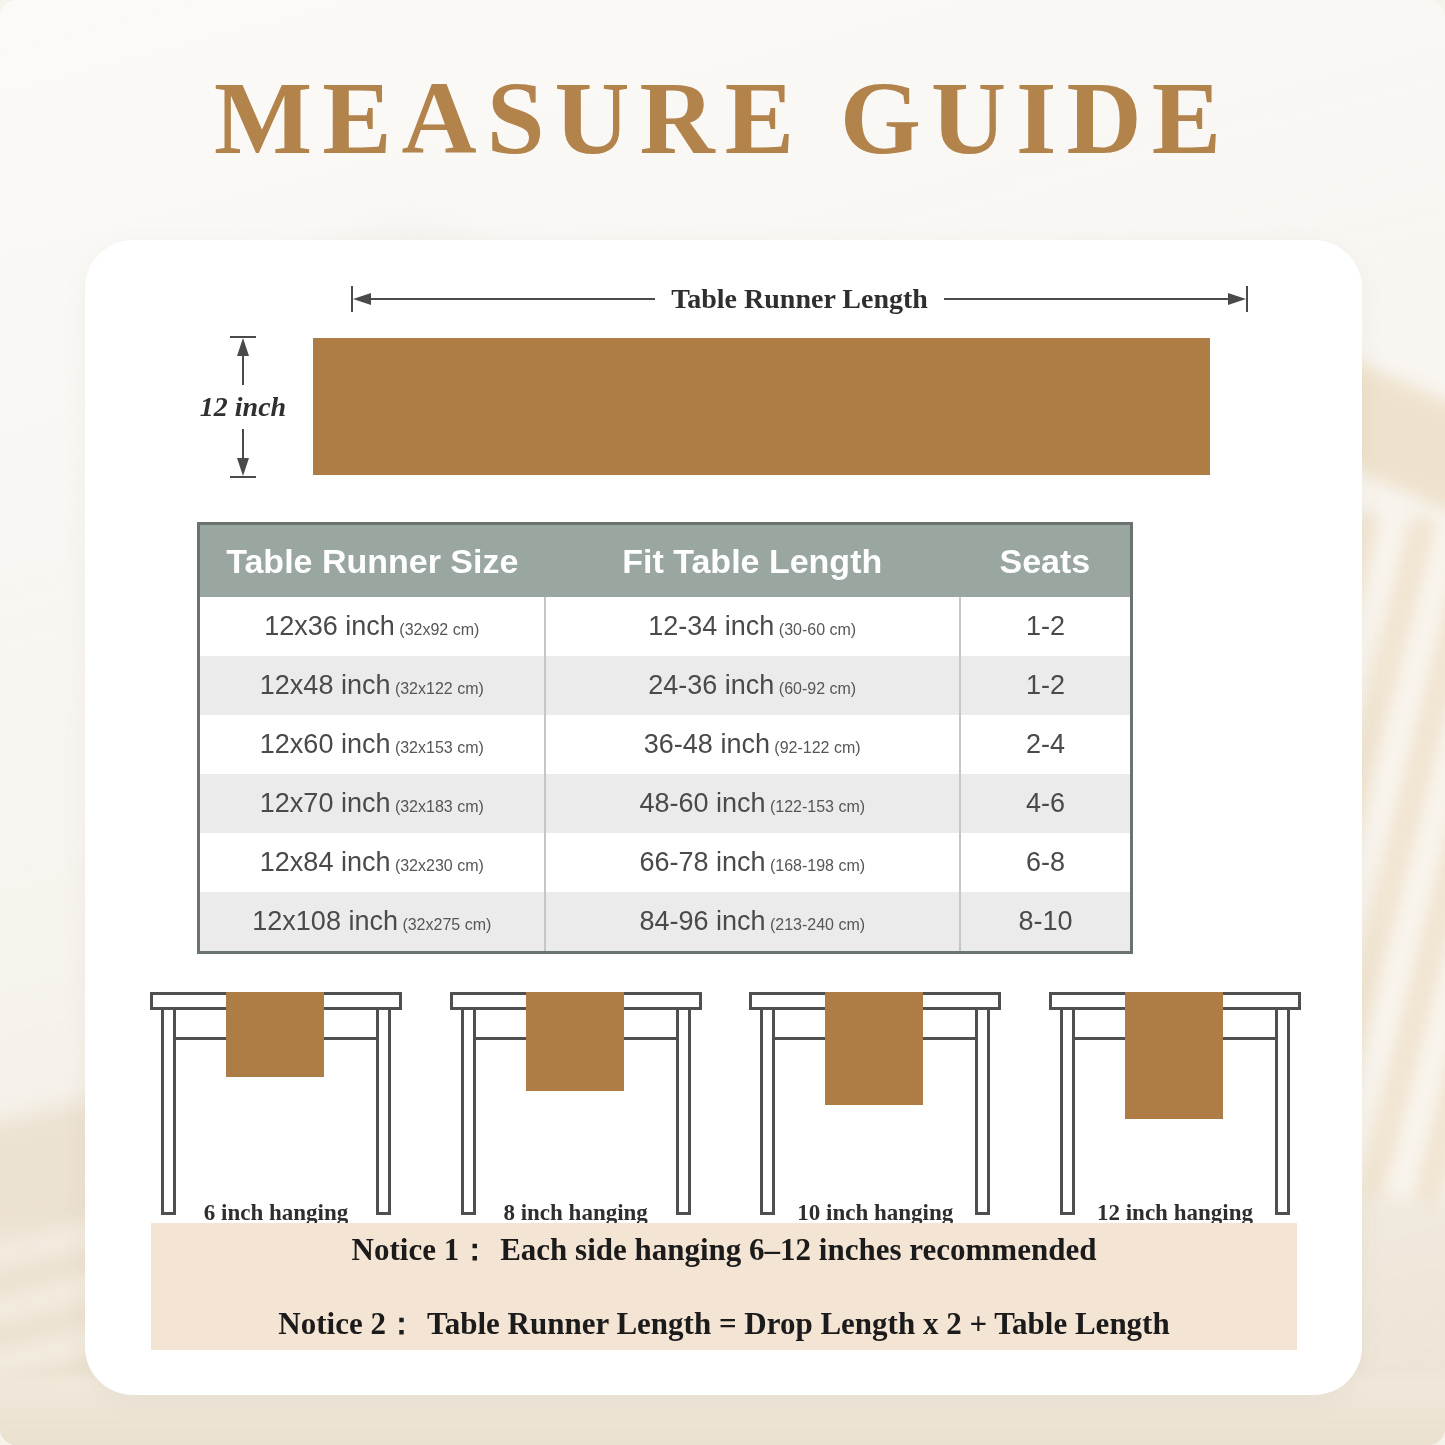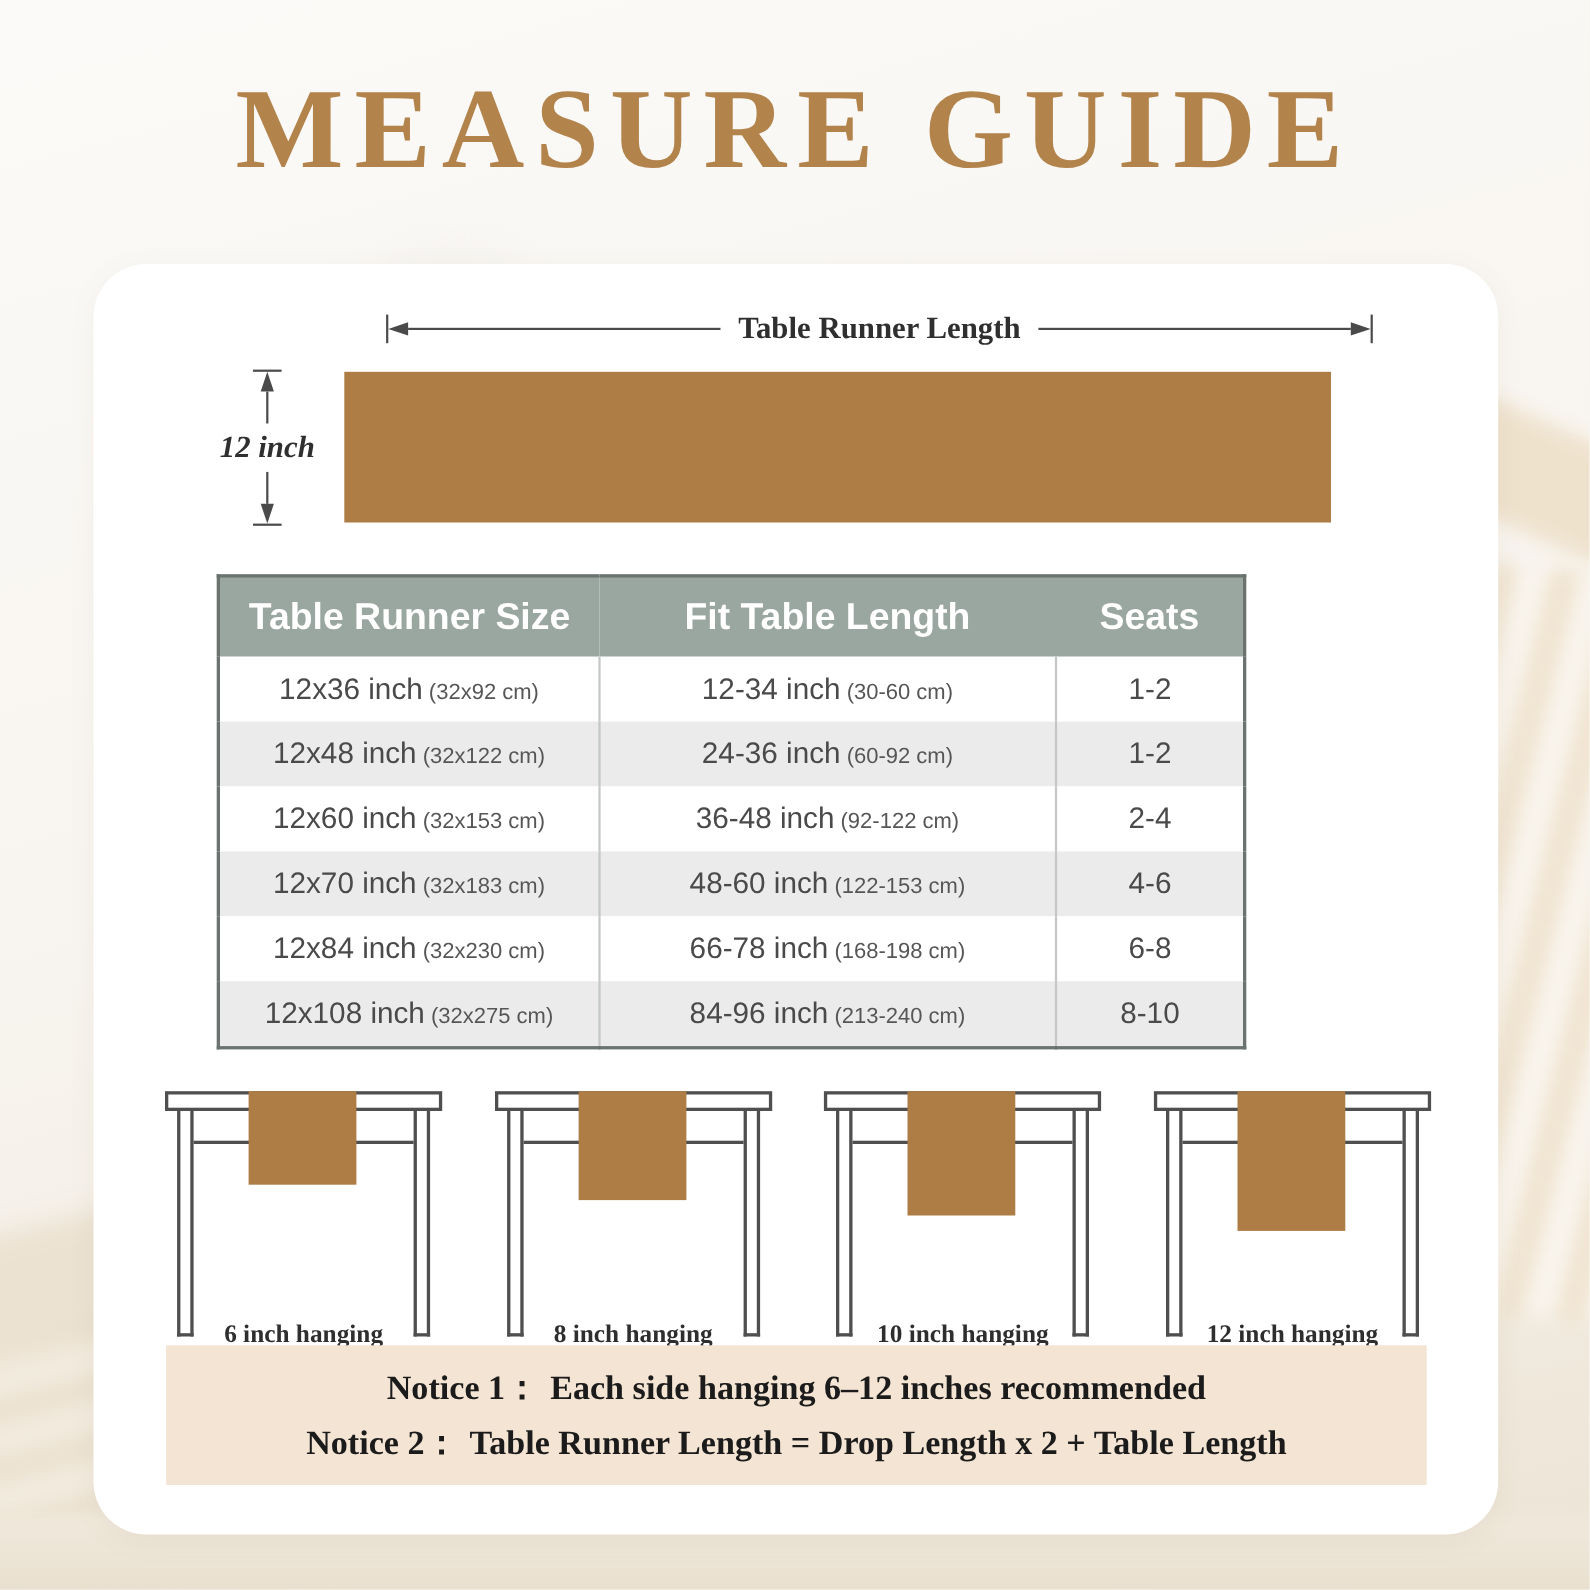--- a/index.html
+++ b/index.html
@@ -1,19 +1,20 @@
 <!DOCTYPE html>
 <html><head>
 <meta charset="utf-8">
 <style>
   html,body{margin:0;padding:0;background:#f6f2ec;}
   .stage{
     position:relative;width:1445px;height:1445px;overflow:hidden;
     background:linear-gradient(165deg,#fbfaf8 0%,#f8f5f0 45%,#f3ede3 78%,#ece3d4 100%);
     font-family:"Liberation Serif", serif;
+    border-radius:17px;
   }
   
   .bg-blob{position:absolute;pointer-events:none;}
   .bg-pots{left:230px;top:140px;width:360px;height:420px;
     background:radial-gradient(closest-side,rgba(232,228,223,.85),rgba(232,228,223,0) 70%);
     filter:blur(14px);}
   .bg-dots{left:980px;top:470px;width:260px;height:260px;
     background:radial-gradient(closest-side,rgba(236,231,224,.9),rgba(236,231,224,0) 70%);
     filter:blur(12px);}
   .bg-chair-rail{left:1290px;top:410px;width:330px;height:100px;background:#efe2cd;
@@ -73,42 +74,42 @@
   table.size-table col.c2{width:44.5%;}
   table.size-table col.c3{width:18.4%;}
   table.size-table th{
     height:70px;background:var(--header-gray,#9aa6a0);color:#ffffff;
     font-size:34px;font-weight:bold;text-align:center;vertical-align:middle;}
   table.size-table td{
     height:57px;text-align:center;vertical-align:middle;color:#4a4a4a;
     font-size:27px;background:#ffffff;}
   table.size-table td + td{border-left:2px solid #c3c7c5;}
   table.size-table tr.alt td{background:var(--row-alt,#ebebeb);}
-  table.size-table .cm{font-size:20px;color:#565656;}
+  table.size-table .cm{font-size:16px;color:#565656;}
 
   
   .diagrams{position:absolute;left:65px;top:752px;width:1151px;height:235px;
     display:flex;justify-content:space-between;}
   .hang-diagram{position:relative;width:252px;height:235px;}
   .hang-diagram .tabletop{position:absolute;left:0;top:0;width:252px;height:18px;
     border:3px solid #4f4f4f;background:#fff;box-sizing:border-box;}
   .hang-diagram .leg{position:absolute;top:18px;width:15px;height:205px;
     border:3px solid #4f4f4f;border-top:none;background:#fff;box-sizing:border-box;}
   .hang-diagram .leg-l{left:11px;}
   .hang-diagram .leg-r{right:11px;}
   .hang-diagram .apron{position:absolute;left:26px;right:26px;top:45px;height:3px;background:#4f4f4f;}
   .hang-diagram .drape{position:absolute;left:76px;top:0;width:98px;background:var(--brown,#ae7c45);}
   .hang-diagram .hang-label{position:absolute;left:0;top:176px;width:100%;text-align:center;
     font-size:23px;font-weight:bold;color:#2e2e2e;margin-top:32px;}
 
   
   .notice{position:absolute;left:66px;top:983px;width:1146px;height:127px;
     background:var(--notice-bg,#f4e4d3);
     display:flex;flex-direction:column;justify-content:center;align-items:center;row-gap:8px;}
-  .notice p{margin:0;font-size:31px;font-weight:bold;color:#1b1b1b;white-space:nowrap;}
+  .notice p{margin:12px;font-size:31px;font-weight:bold;color:#1b1b1b;white-space:nowrap;}
   .notice .nlabel{margin-right:10px;}
 </style>
 </head>
 <body>
 
 <div class="stage" style="--title-gold: #b3834c; --brown: #ae7c45; --header-gray: #9aa6a0; --row-alt: #ebebeb; --notice-bg: #f4e4d3;">
 
   <div class="bg-blob bg-pots"></div>
   <div class="bg-blob bg-dots"></div>
   <div class="bg-blob bg-chair-rail"></div>

